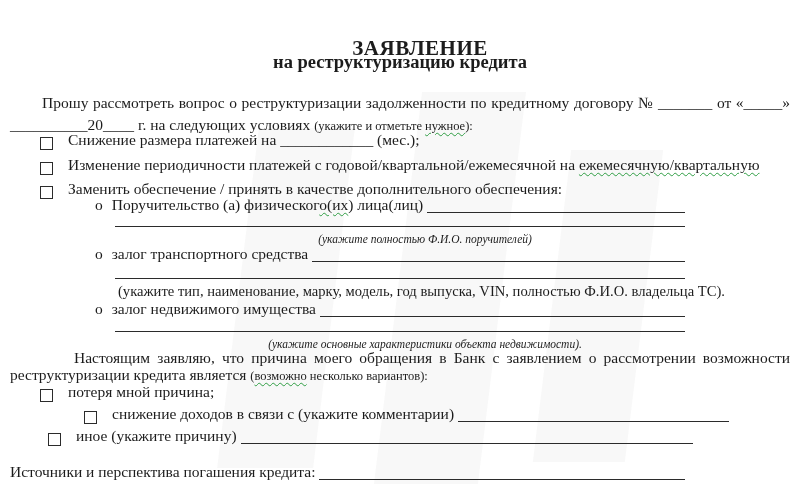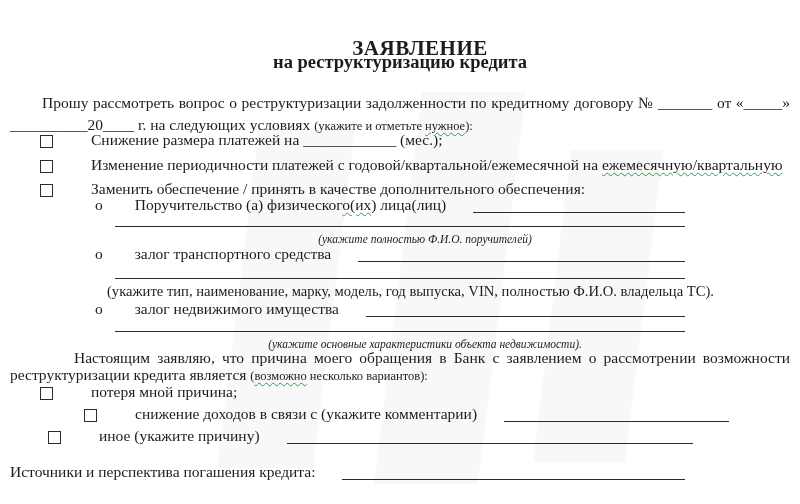--- a/index.html
+++ b/index.html
@@ -22,21 +22,21 @@
 
   .ln{position:absolute;font-size:15.5px;line-height:20px;white-space:nowrap;}
   .just{white-space:normal;text-align:justify;text-align-last:justify;}
   .note{font-size:12.5px;}
   .cap{font-size:11.5px;font-style:italic;text-align:center;white-space:nowrap;}
   .hint{font-size:14.6px;}
 
   .sq{text-decoration-line:underline;text-decoration-style:wavy;
       text-decoration-color:#2f9e44;text-decoration-thickness:1px;text-underline-offset:2px;}
 
-  .row{display:flex;align-items:center;gap:23px;}
+  .row{display:flex;align-items:flex-end;}
   .cb{flex:0 0 auto;width:11px;height:11px;border:1.3px solid #2b2b2b;
       margin:3px 15px 0 0;background:#fff;}
   .blt{flex:0 0 auto;margin-right:9px;}
   .fill{flex:1 1 auto;border-bottom:1.4px solid #2b2b2b;margin:0 0 2px 4px;align-self:stretch;}
   .blank{position:absolute;height:0;border-bottom:1.4px solid #2b2b2b;}
 </style>
 </head>
 <body>
 
 <div class="page">
@@ -77,21 +77,21 @@
   </div>
   <div class="blank" style="top:226px;left:115px;width:570px;"></div>
   <div class="ln cap" style="top:229px;left:115px;width:620px;">(укажите полностью Ф.И.О. поручителей)</div>
 
   <div class="ln row" style="top:244px;left:95px;width:590px;">
     <span class="blt">o</span>
     <span>залог транспортного средства</span>
     <span class="fill"></span>
   </div>
   <div class="blank" style="top:278px;left:115px;width:570px;"></div>
-  <div class="ln hint" style="top:281px;left:107px;">(укажите тип, наименование, марку, модель, год выпуска, VIN, полностью Ф.И.О. владельца ТС).</div>
+  <div class="ln hint" style="top:281px;left:118px;">(укажите тип, наименование, марку, модель, год выпуска, VIN, полностью Ф.И.О. владельца ТС).</div>
 
   <div class="ln row" style="top:299px;left:95px;width:590px;">
     <span class="blt">o</span>
     <span>залог недвижимого имущества</span>
     <span class="fill"></span>
   </div>
   <div class="blank" style="top:331px;left:115px;width:570px;"></div>
   <div class="ln cap" style="top:334px;left:115px;width:620px;">(укажите основные характеристики объекта недвижимости).</div>
 
   <div class="ln just" style="top:348px;left:10px;width:780px;text-indent:64px;">Настоящим заявляю, что причина моего обращения в Банк с заявлением о рассмотрении возможности</div>

